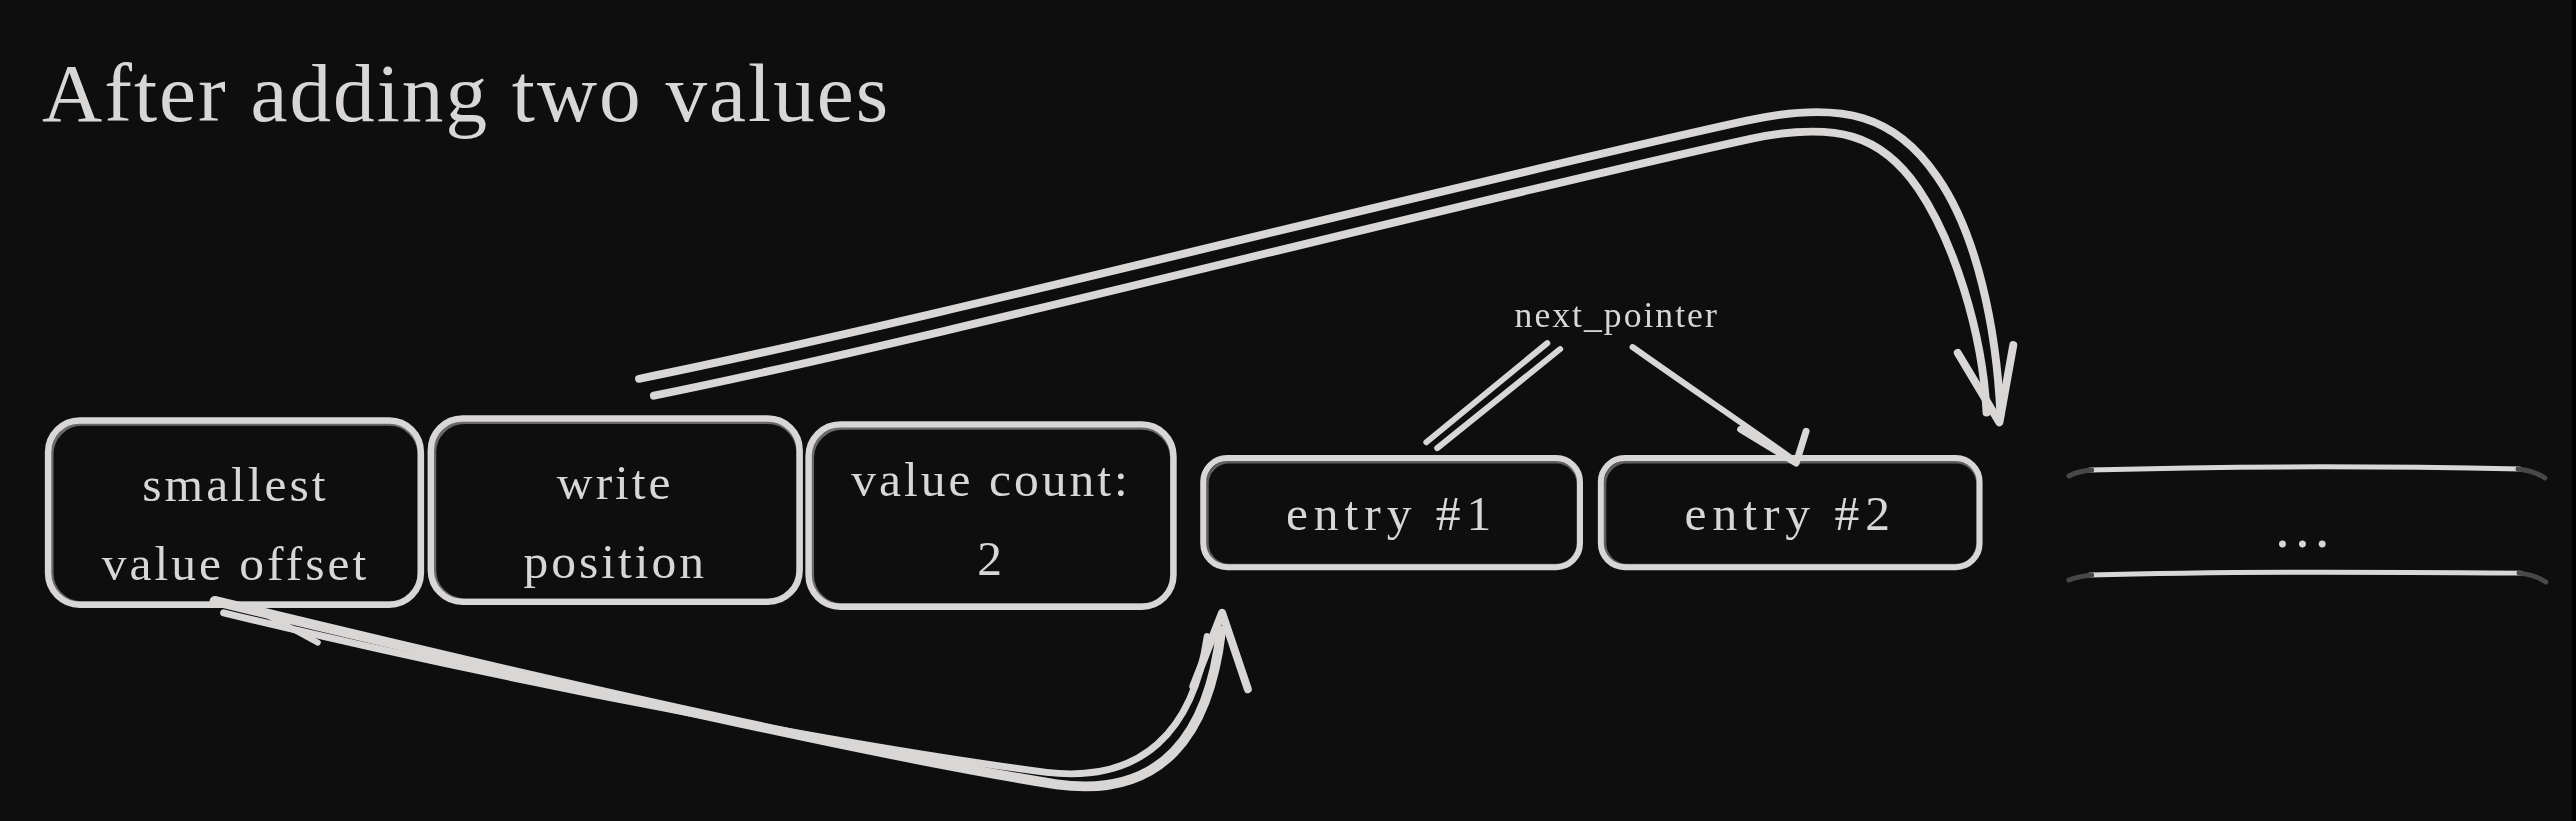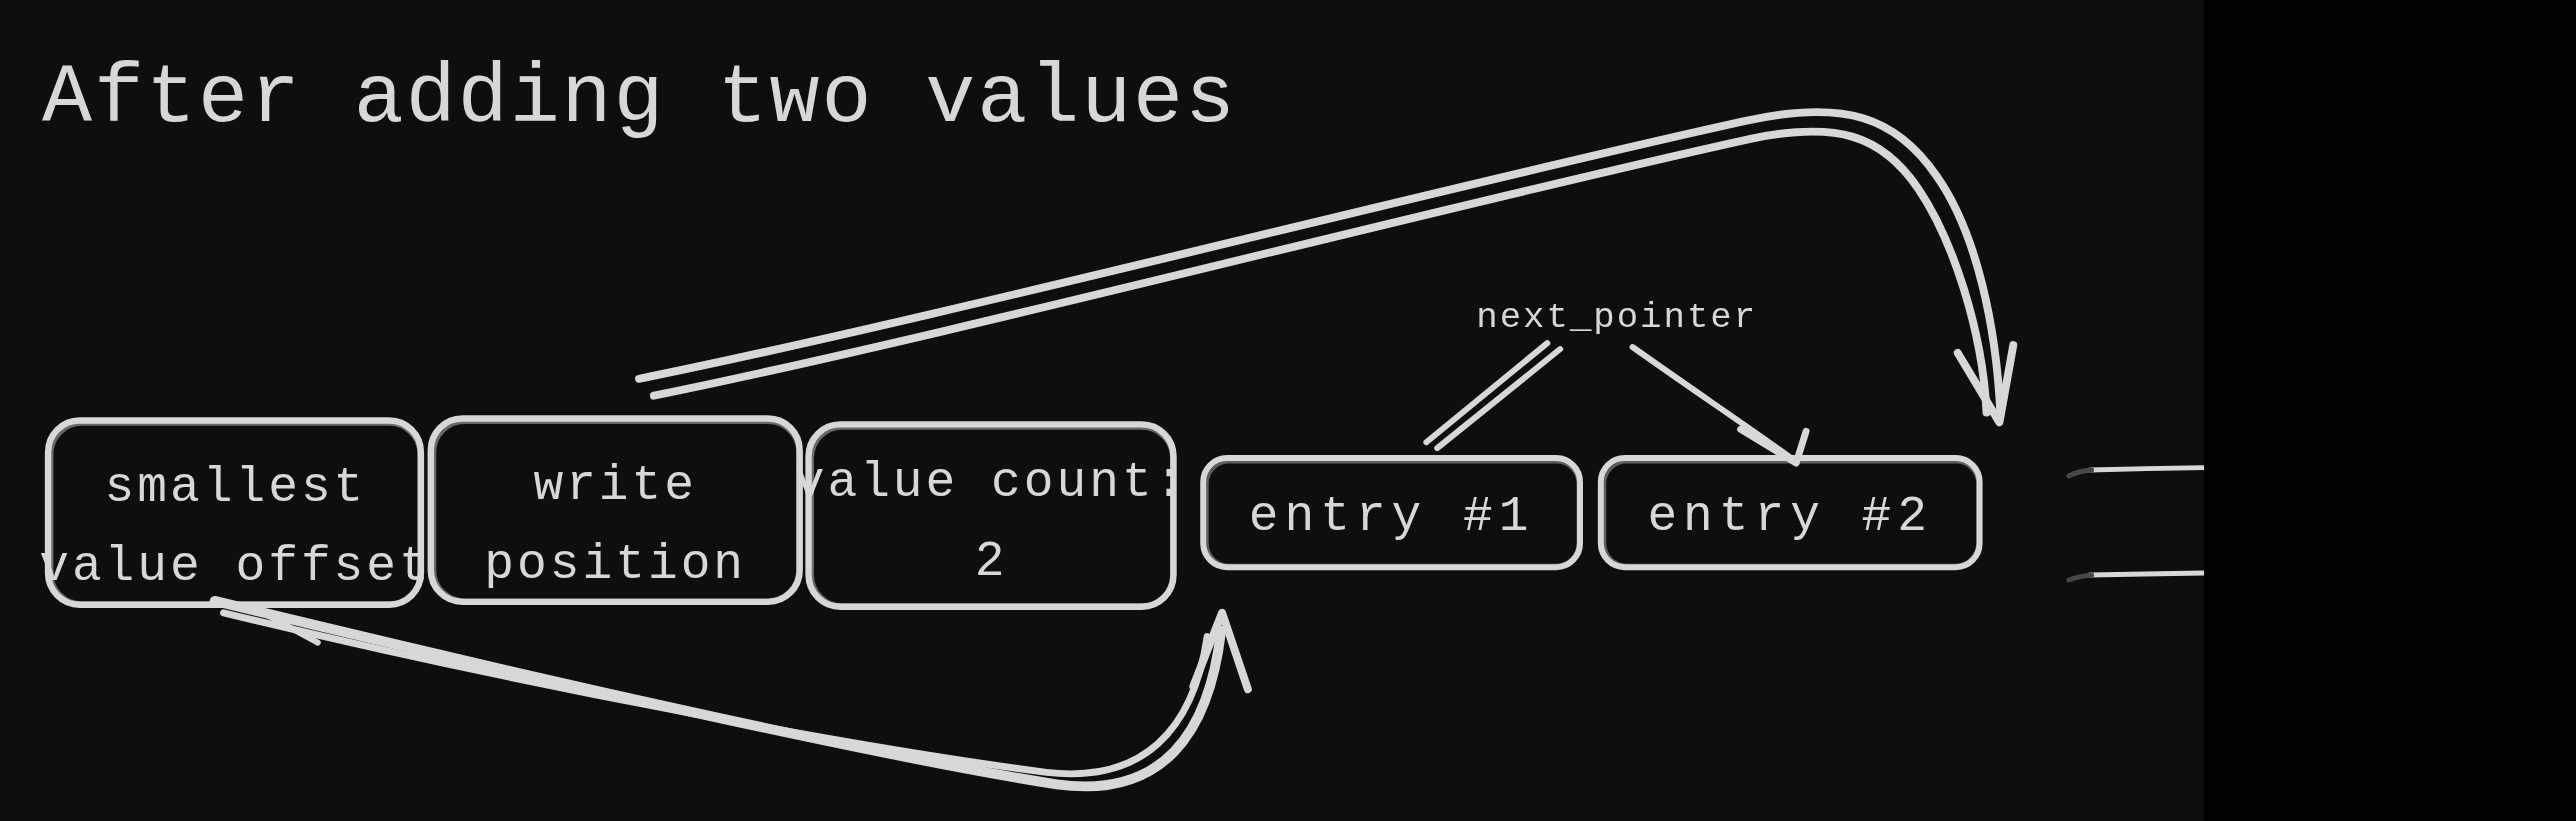--- a/index.html
+++ b/index.html
@@ -1,21 +1,21 @@
 <!DOCTYPE html>
 <html><head>
 <meta charset="utf-8">
 <style>
   html,body{margin:0;padding:0;background:#000;}
   .canvas{
     position:relative;
-    width:2204px;height:821px;
+    width:2572px;height:821px;
     background:var(--bg,#0f0e0e);
     overflow:hidden;
-    font-family:Liberation Mono, monospace;
+    font-family:Liberation Serif, serif;
   }
   svg{display:block}
   .stroke{stroke:var(--stroke,#d9d6d6);fill:none;stroke-linecap:round;stroke-linejoin:round;}
   .dim{stroke:var(--dim,#4a4747);fill:none;stroke-linecap:round;}
   text{fill:var(--stroke,#d9d6d6);}
   .box-label{font-size:50px;letter-spacing:3px;}
   .entry-label{font-size:50px;letter-spacing:6px;}
   .small-label{font-size:36px;letter-spacing:2px;}
   .title-text{font-size:84px;letter-spacing:2px;}
   .dots-label{font-size:60px;letter-spacing:5px;}

